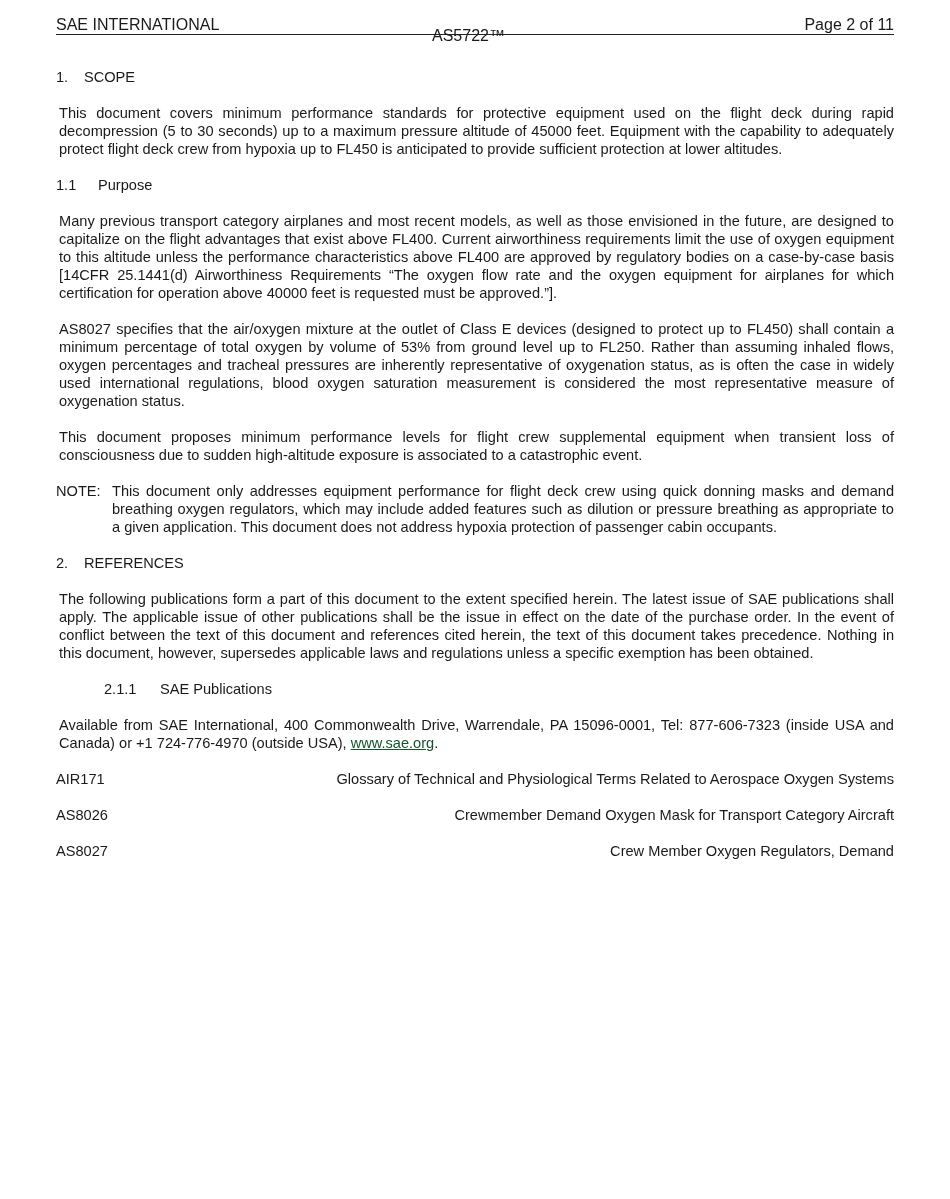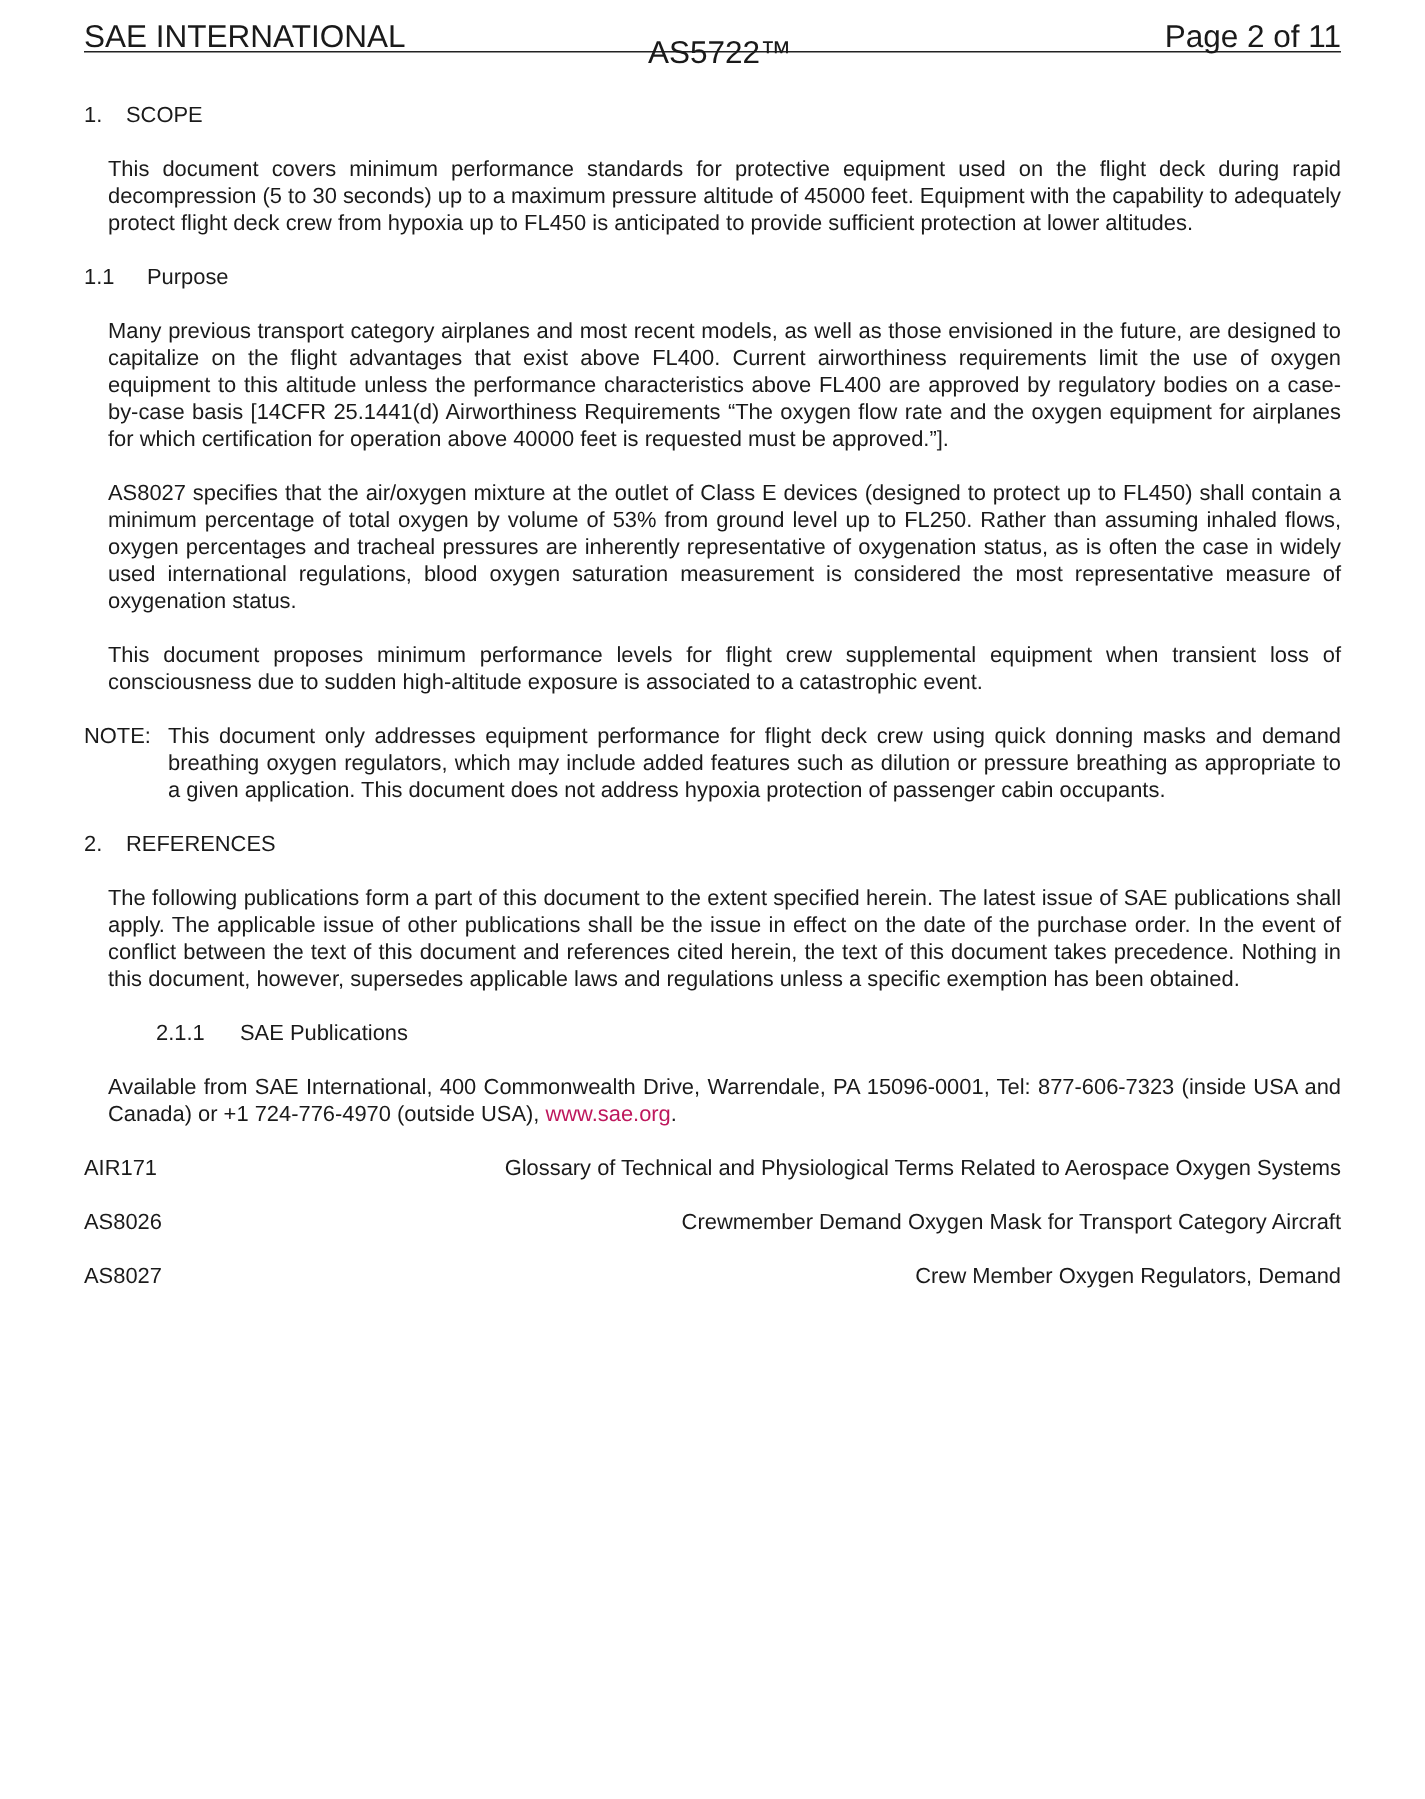--- a/index.html
+++ b/index.html
@@ -3,36 +3,36 @@
 <meta charset="utf-8">
 <style>
   html, body { margin: 0; padding: 0; background: #ffffff; }
   body {
     width: 950px; height: 1199px; position: relative; overflow: hidden;
     font-family: "Liberation Sans", sans-serif; color: #1a1a1a;
     font-size: 14.6px; line-height: 18px;
   }
   .header {
     position: absolute; left: 56px; top: 13px; width: 838px; height: 21px;
-    border-bottom: 1.5px solid #222; font-size: 21px; line-height: 21px;
+    border-bottom: 1.5px solid #222; font-size: 16px; line-height: 21px;
   }
   .header .left { position: absolute; left: 0; top: 1px; }
   .header .center { position: absolute; left: 376px; top: 12px; }
   .header .right { position: absolute; right: 0; top: 1px; }
   .content { position: absolute; left: 56px; top: 68px; width: 838px; }
   .h { margin: 0 0 18px 0; white-space: nowrap; }
   .h .num { display: inline-block; }
   .h1 .num { width: 28px; }
   .h2 .num { width: 42px; }
   .h3 .num { width: 56px; margin-left: 48px; }
-  p { margin: 0 0 18px 16px; text-align: justify; }
+  p { margin: 0 0 18px 3px; text-align: justify; }
   .note { display: flex; margin: 0 0 18px 0; }
   .note .lbl { width: 56px; flex: none; }
   .note .txt { flex: 1; text-align: justify; }
-  a.link { color: #be185d; }
+  a.link { color: #14532d; text-decoration: underline; }
   .ref { display: flex; margin: 0 0 18px 0; justify-content: space-between; }
   .ref .code { width: 112px; flex: none; }
 </style>
 </head>
 <body>
 
 <div class="header">
   <span class="left">SAE INTERNATIONAL</span>
   <span class="center">AS5722™</span>
   <span class="right">Page 2 of 11</span>

